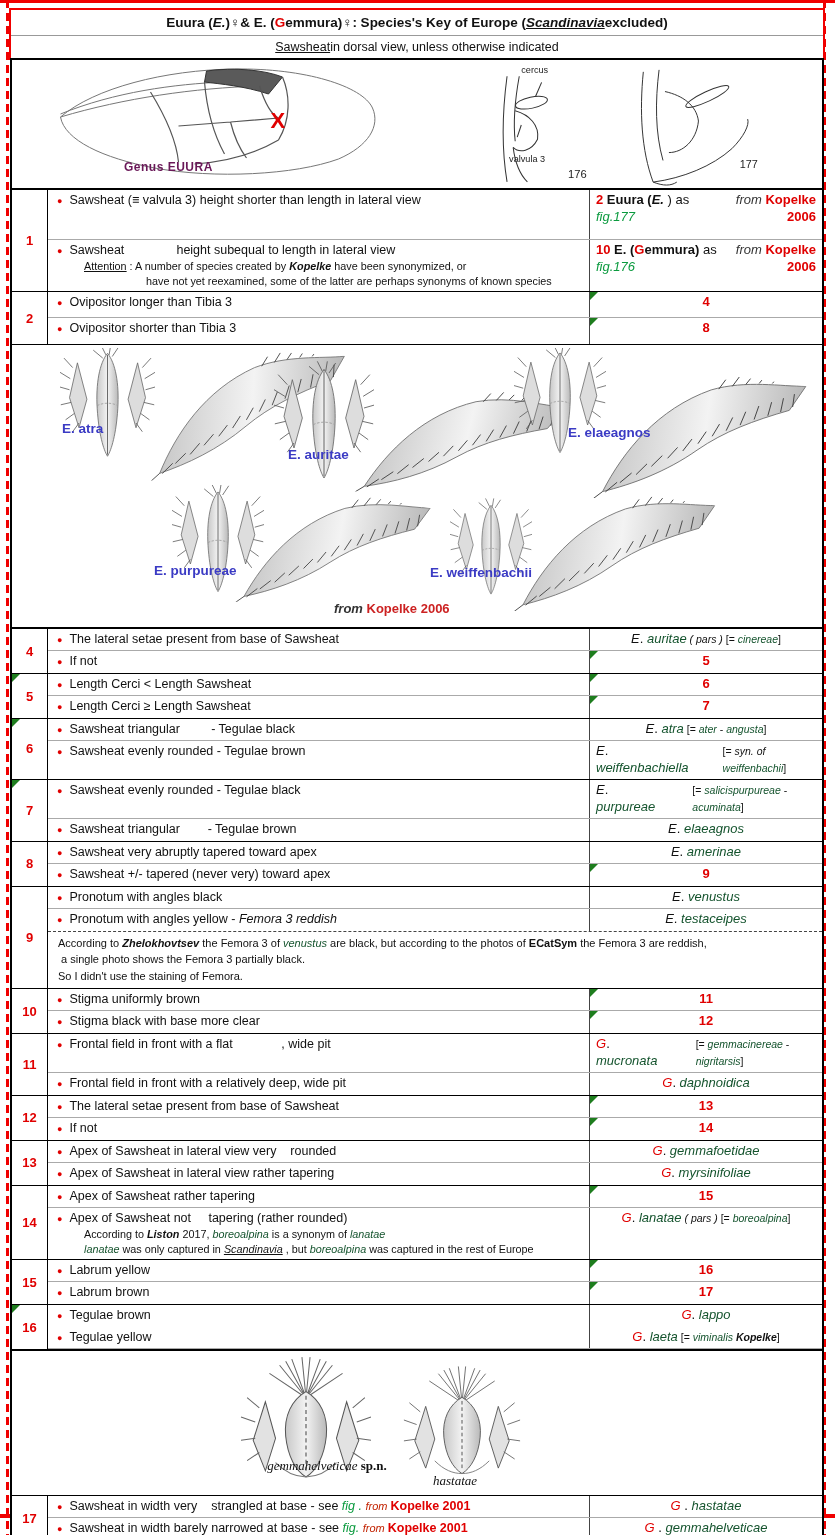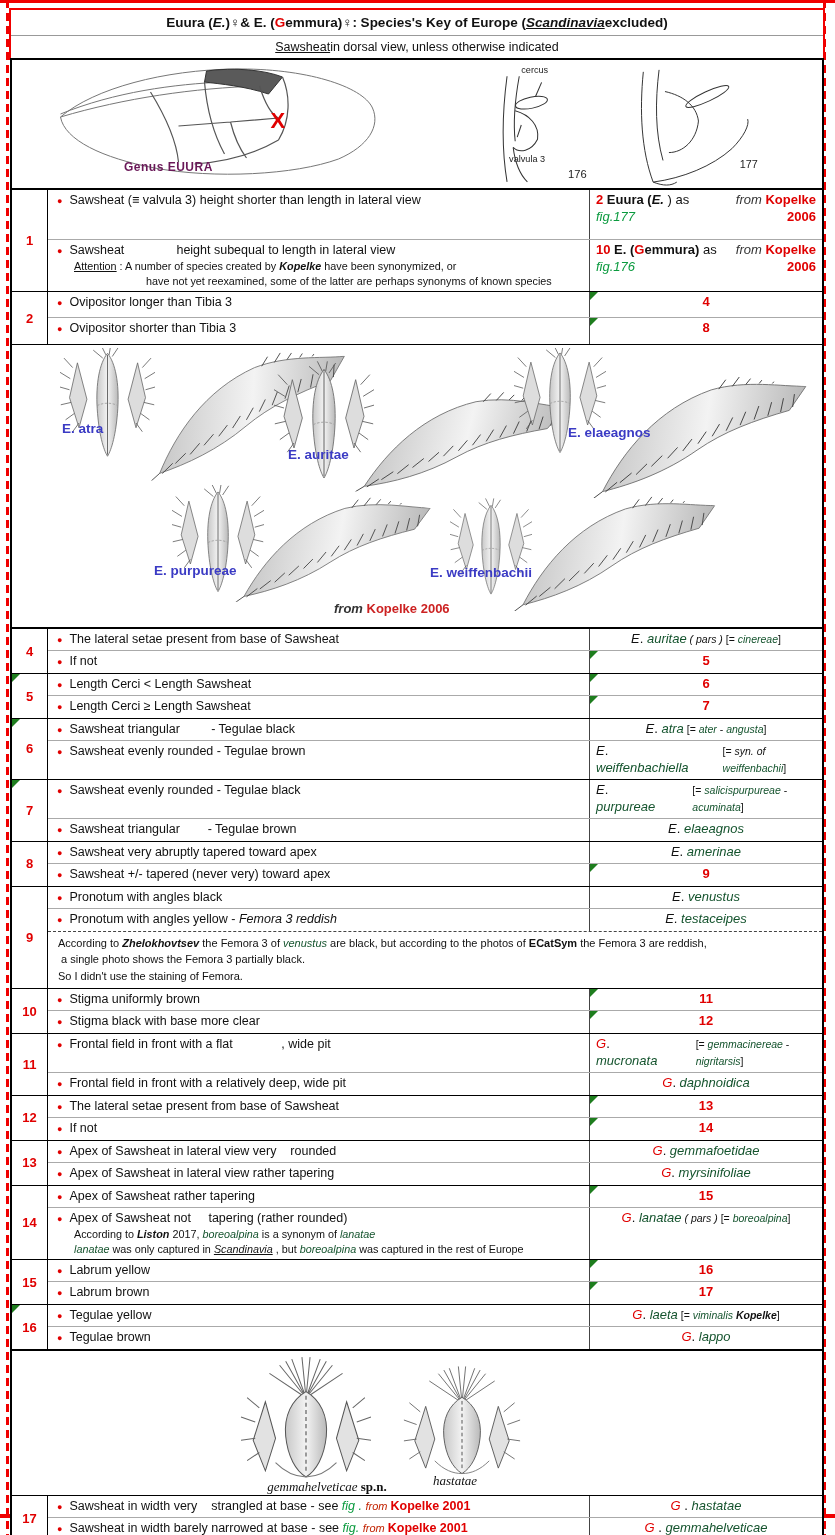--- a/index.html
+++ b/index.html
@@ -34,21 +34,21 @@
   .row-body { flex:1; display:flex; flex-direction:column; }
   .couplet { display:flex; align-items:flex-start; min-height:22px; }
   .couplet.sep { border-bottom:1px solid #aaa; }
   .statement { flex:1; padding:2px 2px 2px 0; }
   .result { width:233px; align-self:stretch; display:flex; justify-content:center;
             border-left:1px solid #444; padding:2px 6px; position:relative; }
   [data-section="0"] .key-row:nth-child(1) .couplet { min-height:50px; }
   [data-section="0"] .key-row:nth-child(2) .couplet { min-height:26px; }
 
   .s-line { font-size:12.5px; line-height:1.35; }
-  .s-line.note { font-size:10.8px; margin-left:26px; line-height:1.4; }
+  .s-line.note { font-size:10.8px; margin-left:36px; line-height:1.4; }
   .s-line.note.ind2 { margin-left:98px; }
   .r-line { font-size:13px; line-height:1.3; }
   .r-line.right { text-align:right; }
   .r-line.ind { margin-left:34px; }
   .footnote { border-top:1px dashed #444; padding:3px 8px 4px 10px; }
   .f-line { font-size:11px; line-height:1.5; }
 
   .bullet { color:#e00000; font-size:9px; margin:0 7px 0 9px; }
   .marker::before { content:""; position:absolute; left:0; top:0;
                     border-top:8px solid #1e7d1e; border-right:8px solid transparent; }
@@ -531,48 +531,48 @@
               </div>
               <div class="result marker">
                 <div class="r-line"><span class="b r">17</span></div>
               </div>
             </div>
           </div>
         </div>
         <div class="key-row">
           <div class="num-cell marker">16</div>
           <div class="row-body">
+            <div class="couplet">
+              <div class="statement">
+                <div class="s-line"><span class="bullet">●</span><span>Tegulae brown</span></div>
+              </div>
+              <div class="result">
+                <div class="r-line"><span class="gi">G</span><span>.  </span><span class="sp">lappo</span></div>
+              </div>
+            </div>
             <div class="couplet sep">
               <div class="statement">
                 <div class="s-line"><span class="bullet">●</span><span>Tegulae yellow</span></div>
               </div>
               <div class="result">
                 <div class="r-line"><span class="gi">G</span><span>.  </span><span class="sp">laeta</span><span class="sm">  [= </span><span class="sp sm">viminalis</span><span class="sm">  </span><span class="bi sm">Kopelke</span><span class="sm">]</span></div>
-              </div>
-            </div>
-            <div class="couplet">
-              <div class="statement">
-                <div class="s-line"><span class="bullet">●</span><span>Tegulae brown</span></div>
-              </div>
-              <div class="result">
-                <div class="r-line"><span class="gi">G</span><span>.  </span><span class="sp">lappo</span></div>
               </div>
             </div>
           </div>
         </div>
       </div>
 
     <div class="fig-block fig-bottom" style="border-bottom:1.5px solid #000">
       <svg class="abs" style="left:215px;top:0px" width="158" height="132" viewBox="0 0 140 130">
           <use href="#fanSheath"></use>
         </svg>
       <svg class="abs" style="left:382px;top:10px" width="136" height="118" viewBox="0 0 140 130">
           <use href="#fanSheath"></use>
         </svg>
-      <div class="serif-label" style="left:205px;top:128px;width:220px">
+      <div class="serif-label" style="left:205px;top:107px;width:220px">
         <span class="i">gemmahelveticae</span><span class="b" style="font-weight:600"> sp.n.</span>
       </div>
       <div class="serif-label i" style="left:368px;top:122px;width:150px">hastatae</div>
     </div>
 
     <div data-section="2">
         <div class="key-row">
           <div class="num-cell">17</div>
           <div class="row-body">
             <div class="couplet sep">

